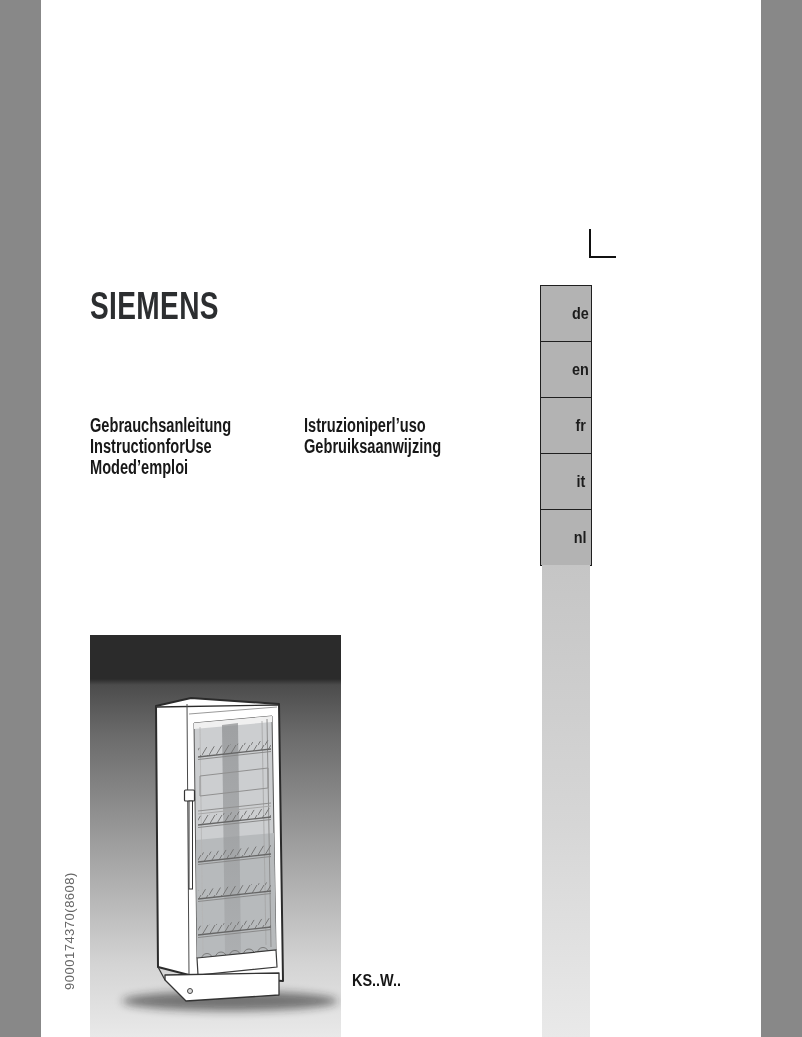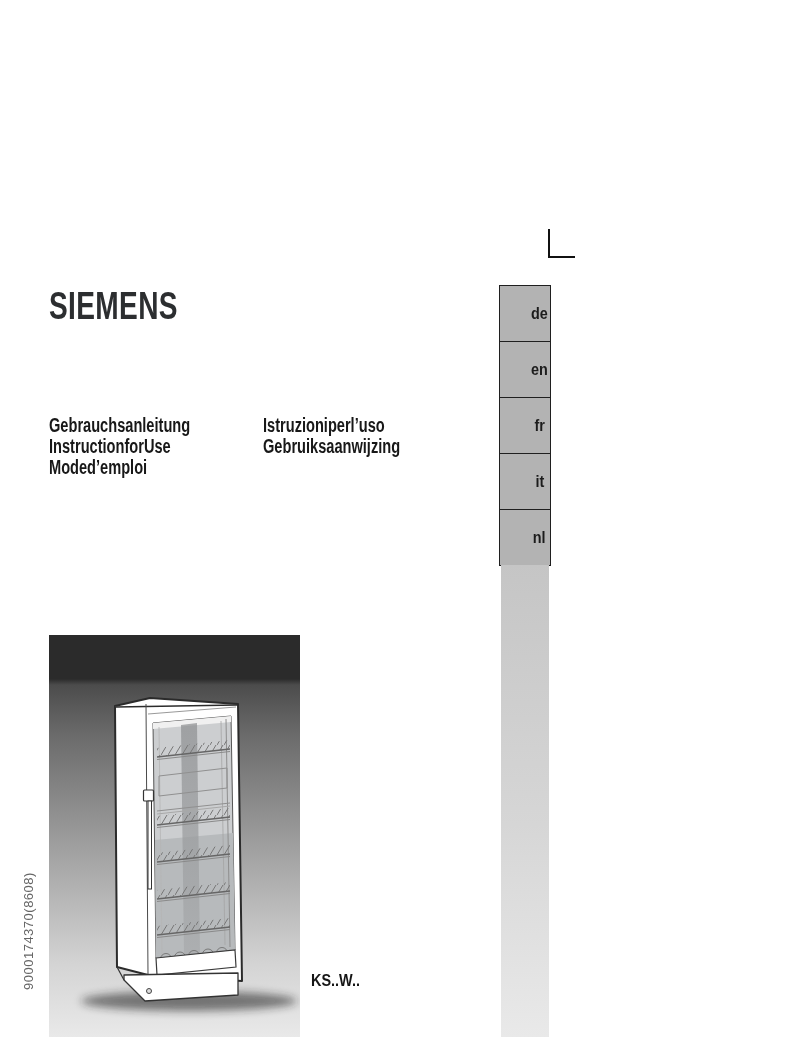--- a/index.html
+++ b/index.html
@@ -1,17 +1,17 @@
 <!DOCTYPE html>
 <html><head>
 <meta charset="utf-8">
 <style>
   html,body { margin:0; padding:0; background:#888; }
   .page {
-    position:relative; width:802px; height:1037px;
+    position:relative; width:720px; height:1037px;
     background:#ffffff; overflow:hidden;
     font-family:"Liberation Sans", sans-serif;
     margin:0 auto;
   }
   
   .crop-mark-v { position:absolute; left:548px; top:229px; width:2px; height:29px; background:#111; }
   .crop-mark-h { position:absolute; left:548px; top:256px; width:27px; height:2px; background:#111; }
 
   
   .logo {

